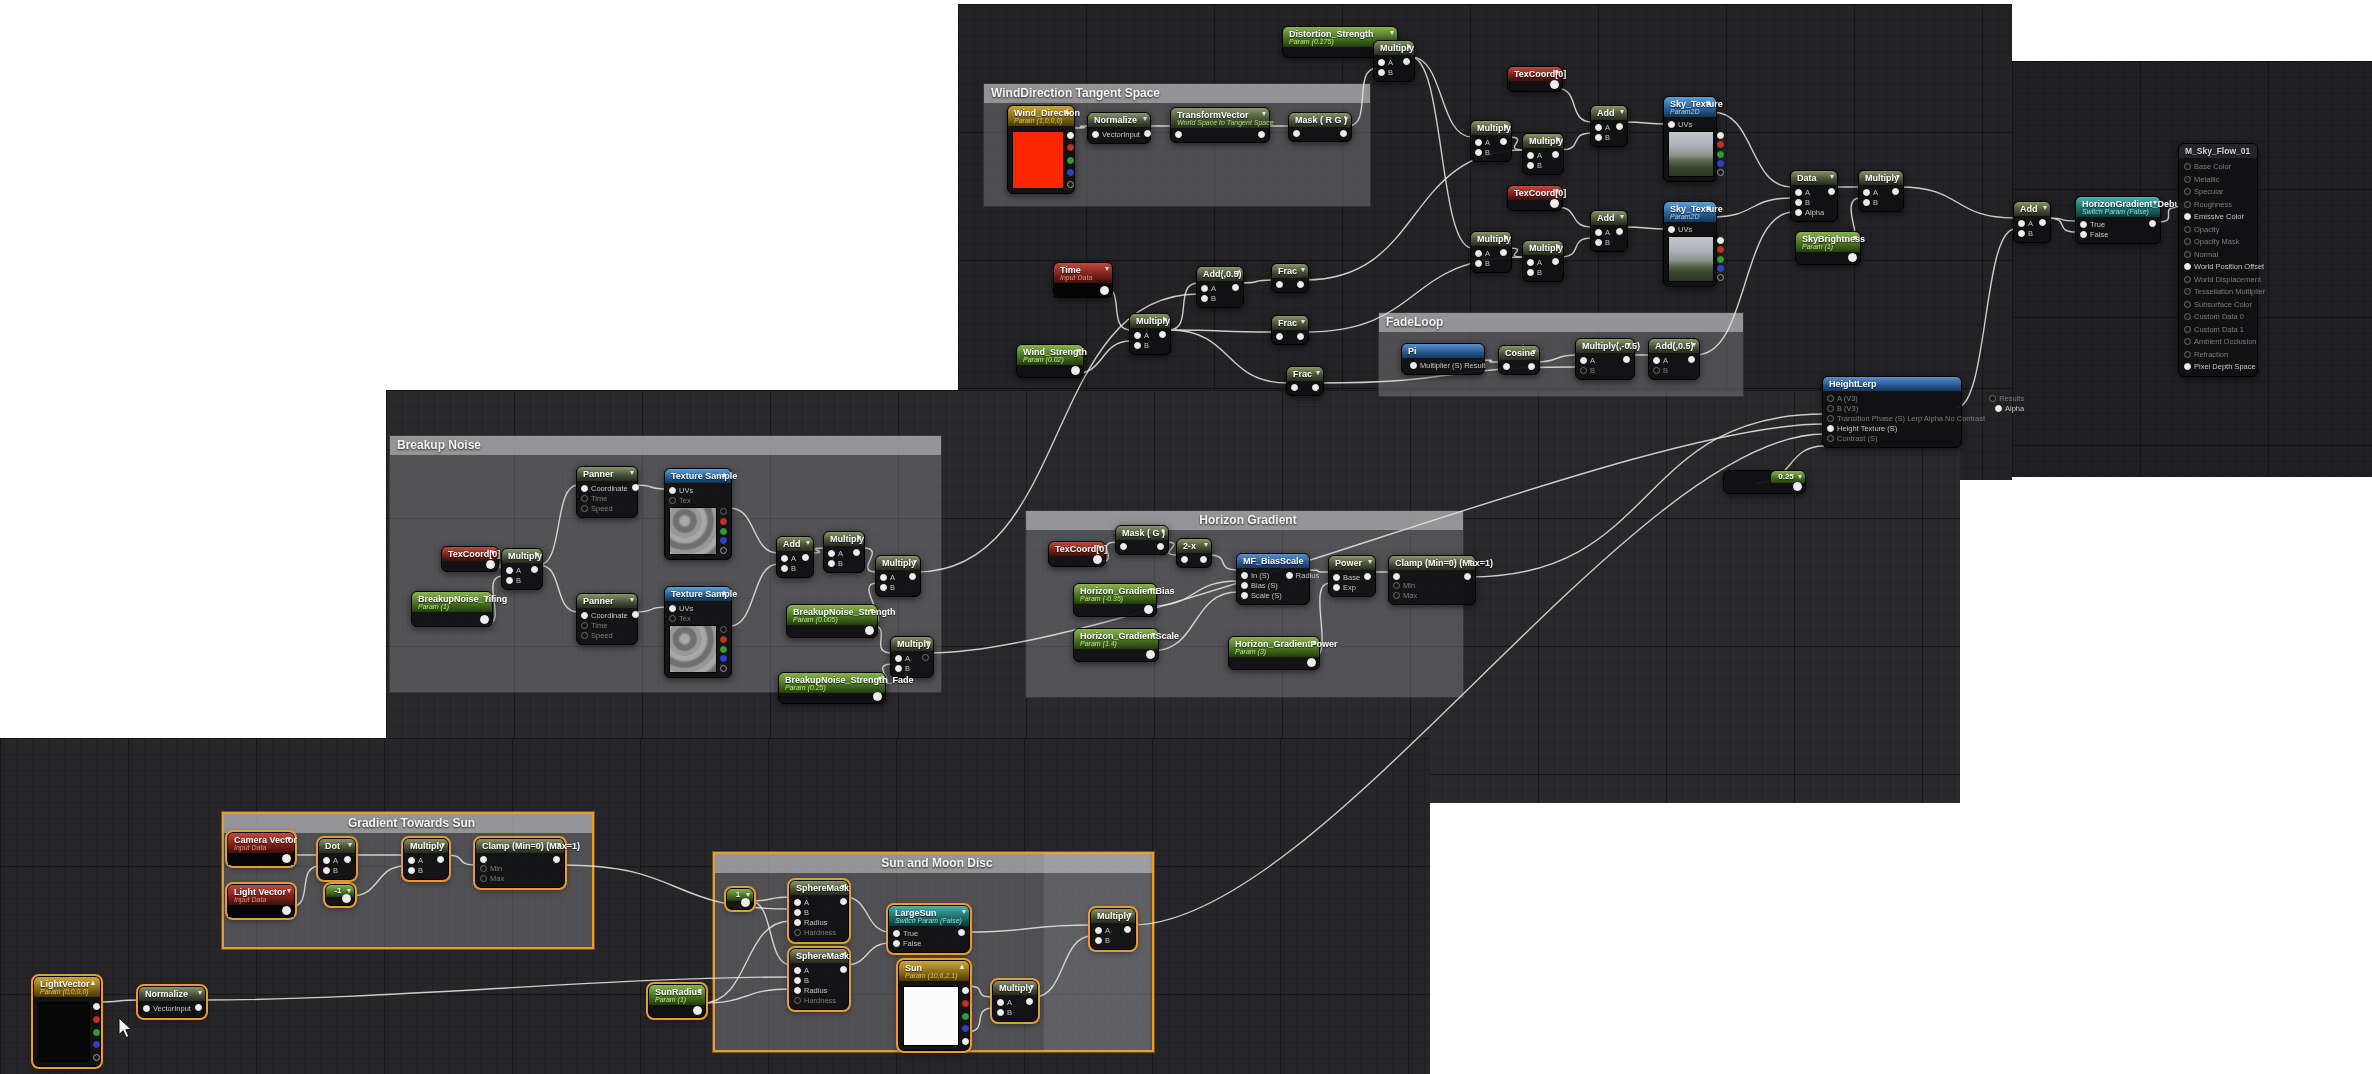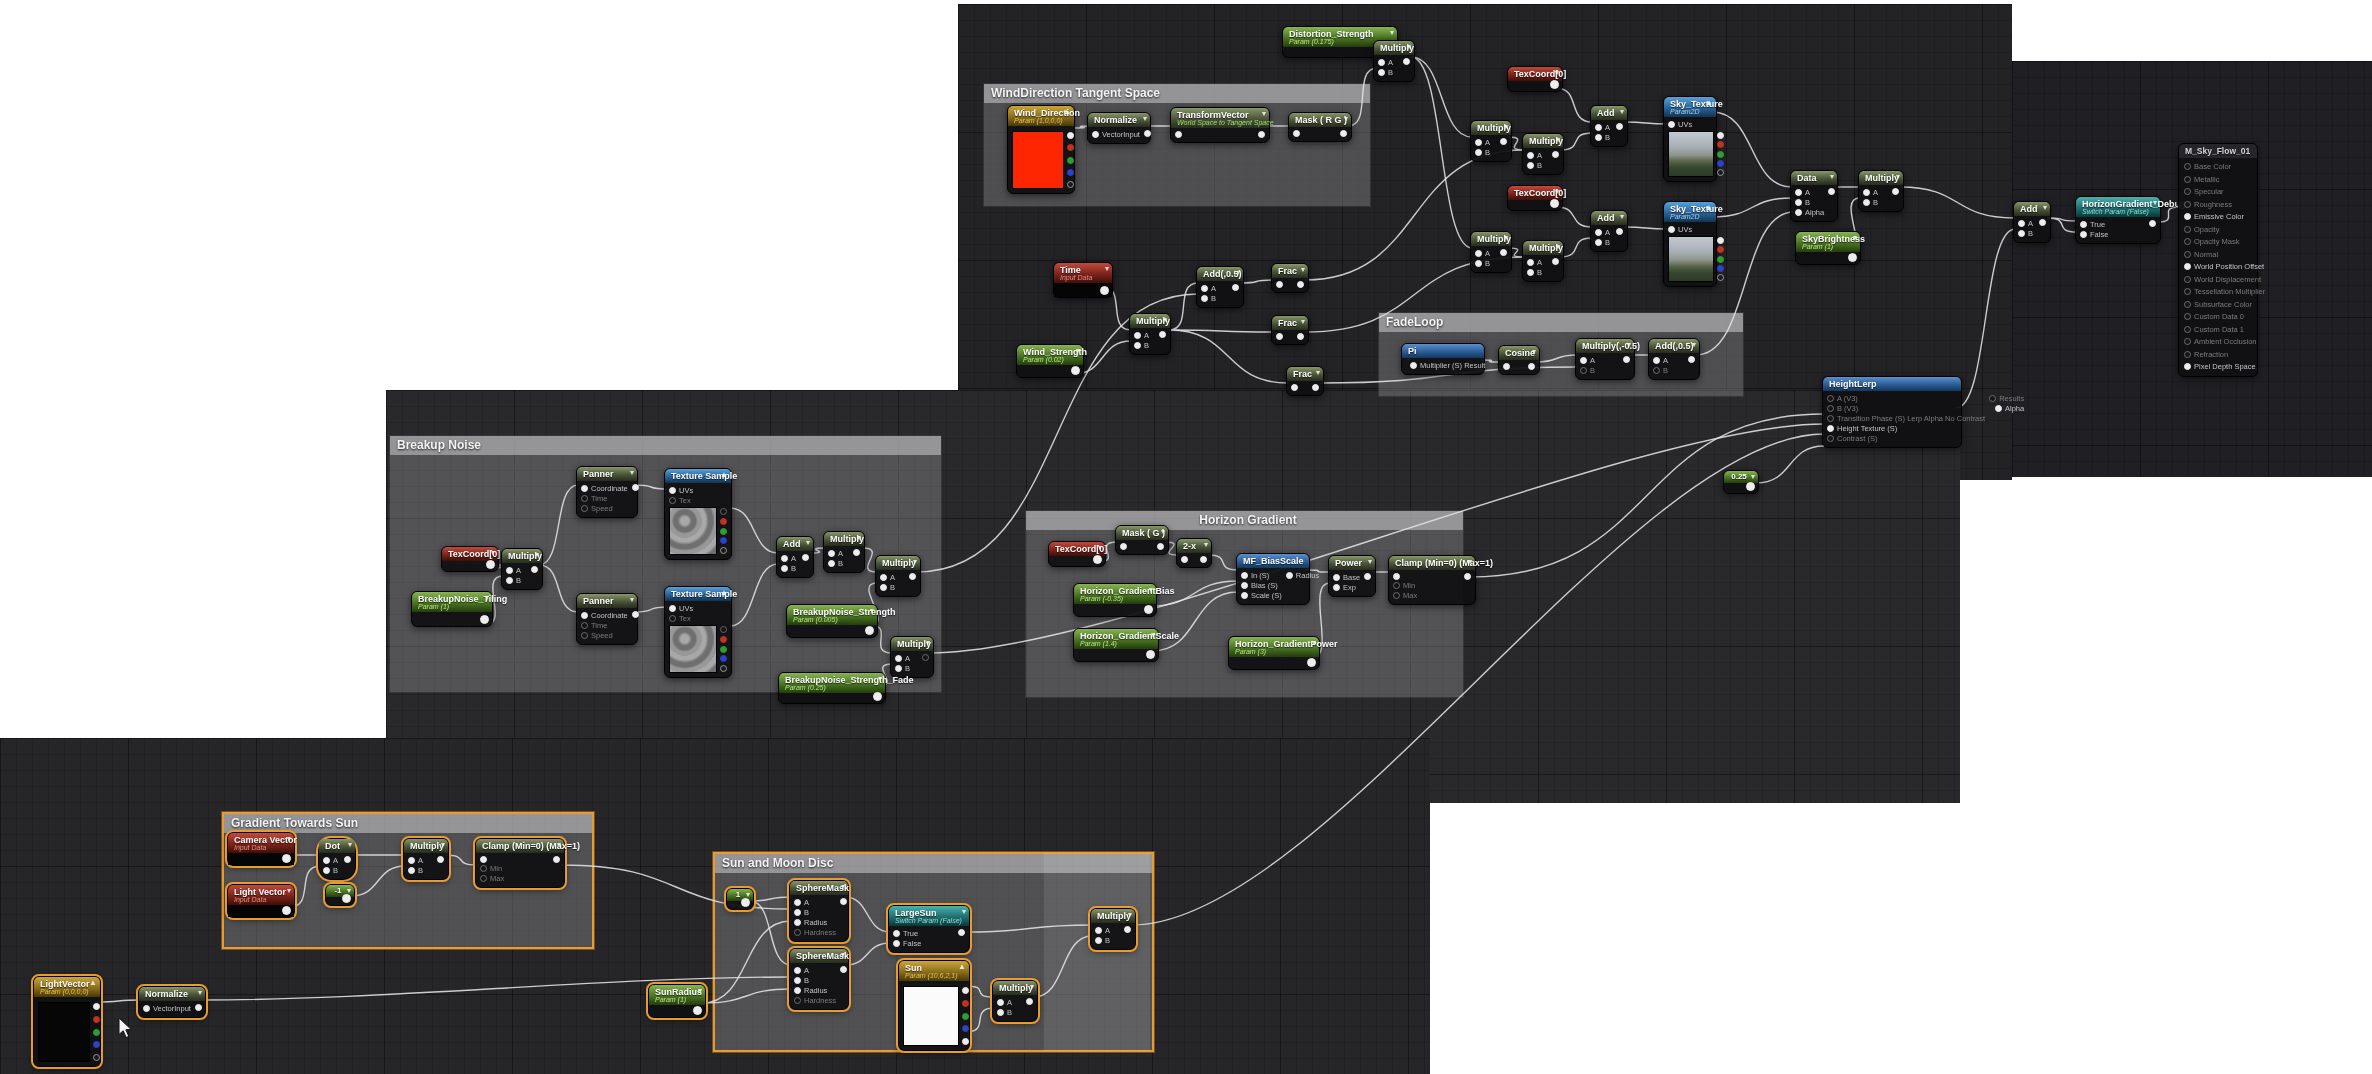--- a/index.html
+++ b/index.html
@@ -10,21 +10,21 @@
       linear-gradient(rgba(0,0,0,.30) 1px, transparent 1px),
       linear-gradient(90deg, rgba(0,0,0,.30) 1px, transparent 1px),
       linear-gradient(rgba(0,0,0,.14) 1px, transparent 1px),
       linear-gradient(90deg, rgba(0,0,0,.14) 1px, transparent 1px);
     background-size:128px 128px,128px 128px,16px 16px,16px 16px;}
   .seam{position:absolute;background:rgba(255,255,255,.09);z-index:2;}
   .comment{position:absolute;background:rgba(152,152,155,.38);border:1px solid rgba(0,0,0,.35);z-index:1;}
   .comment .ch{position:absolute;left:0;top:0;right:0;height:19px;background:rgba(190,190,192,.62);
     color:#f4f4f4;font-size:12px;font-weight:bold;line-height:19px;padding-left:7px;
     text-shadow:0 1px 2px rgba(0,0,0,.8);white-space:nowrap;overflow:hidden;}
-  .comment.sel{border:2px solid #e89b2e;box-shadow:0 0 0 1px rgba(232,155,46,.4);}
+  .comment.sel{border:2px solid #e89b2e;box-shadow:0 0 0 1px rgba(232,155,46,.4);text-align:center;}
   #wires{position:absolute;left:0;top:0;z-index:2;}
   #wires path{fill:none;stroke:#e4e4e4;stroke-width:1.4;opacity:.88;}
   .node{position:absolute;z-index:3;background:rgba(16,16,18,.94);border:1px solid #000;
     border-radius:6px;box-shadow:0 2px 7px rgba(0,0,0,.55);color:#c9c9c9;}
   .node.sel{outline:2px solid #e89b2e;}
   .nh{position:relative;border-radius:5px 5px 0 0;padding:2px 12px 2px 6px;min-height:10px;}
   .nh::after{content:"▾";position:absolute;right:3px;top:1px;font-size:8px;color:rgba(255,255,255,.8);}
   .k-fn .nh::after,.k-main .nh::after{content:"";}
   .k-tex .nh::after,.k-gold .nh::after{content:"▲";}
   .nt{display:block;font-size:9px;font-weight:bold;color:#fff;white-space:nowrap;
@@ -939,21 +939,21 @@
                 <i></i>
               </div>
               <div class="pin on">
                 <em>Alpha</em>
                 <i></i>
               </div>
             </div>
           </div>
         </div>
       </div>
-      <div class="node k-const" style="left: 1723px; top: 470px; width: 34px;">
+      <div class="node k-const" style="left: 1723px; top: 470px; width: 34px; padding-left: 47px;">
         <div class="nh">
           <span class="nt">0.25</span>
         </div>
         <div class="bodyonly" style="height: 10px;">
           <i class="pin on absout" style="position: absolute; right: 3px; bottom: 2px; width: 7px; height: 7px; border-radius: 50%; background: rgb(237, 237, 237); border: 1px solid rgb(237, 237, 237);"></i>
         </div>
       </div>
       <div class="node k-red" style="left: 441px; top: 546px; width: 56px;">
         <div class="nh">
           <span class="nt">TexCoord[0]</span>
@@ -1387,21 +1387,21 @@
       </div>
       <div class="node k-data sel" style="left: 227px; top: 884px; width: 66px;">
         <div class="nh">
           <span class="nt">Light Vector</span>
           <span class="ns">Input Data</span>
         </div>
         <div class="bodyonly" style="height: 12px; background: rgb(5, 5, 5);">
           <i class="pin on absout" style="position: absolute; right: 3px; bottom: 2px; width: 7px; height: 7px; border-radius: 50%; background: rgb(237, 237, 237); border: 1px solid rgb(237, 237, 237);"></i>
         </div>
       </div>
-      <div class="node k-op sel" style="left: 318px; top: 838px; width: 36px; border-radius: 13px;">
+      <div class="node k-op sel" style="left: 318px; top: 838px; width: 36px;">
         <div class="nh">
           <span class="nt">Dot</span>
         </div>
         <div class="nb">
           <div class="prow">
             <div class="ins">
               <div class="pin on">
                 <i></i>
                 <em>A</em>
               </div>

